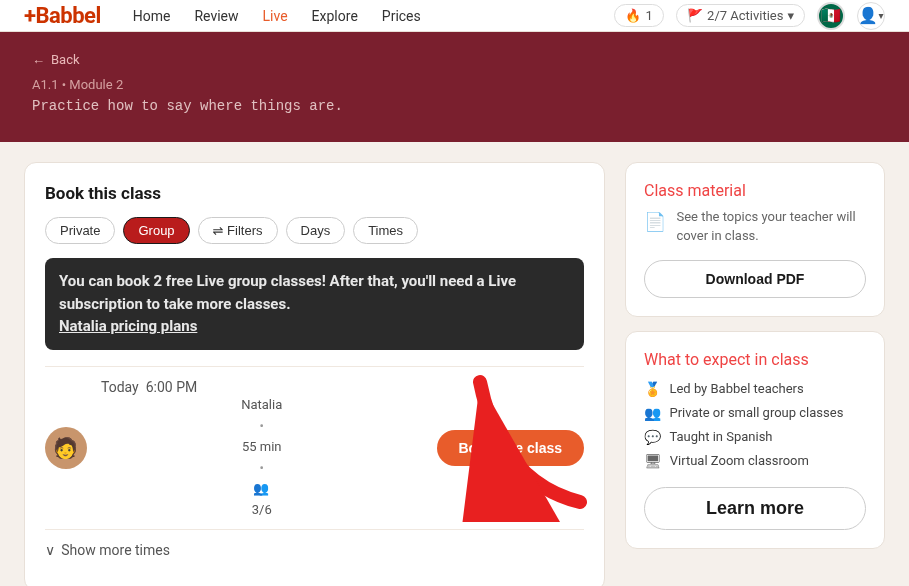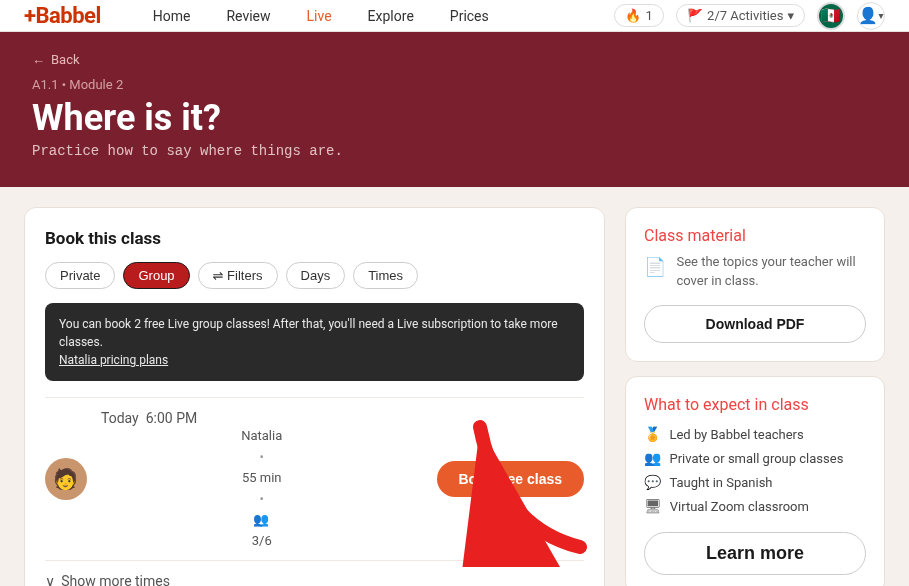--- a/index.html
+++ b/index.html
@@ -16,21 +16,21 @@
       position: relative;
       z-index: 10;
     }
     .navbar-logo {
       font-size: 22px;
       font-weight: 700;
       color: #cc3300;
       margin-right: 32px;
       letter-spacing: -0.5px;
     }
-    .nav-links { display: flex; gap: 36px; align-items: flex-end; flex: 1; margin-left: 20px; }
+    .nav-links { display: flex; gap: 24px; align-items: flex-end; flex: 1; }
     .nav-link { font-size: 14px; color: #333; text-decoration: none; cursor: pointer; }
     .nav-link.active { color: #e85c2b; }
     .nav-right { display: flex; align-items: center; gap: 12px; margin-left: auto; }
     .nav-badge {
       display: flex; align-items: center; gap: 4px;
       font-size: 13px; color: #555;
       border: 1px solid #ddd; border-radius: 20px;
       padding: 3px 10px; cursor: pointer;
     }
     .nav-activities {
@@ -92,23 +92,24 @@
     }
     .filter-btn.active {
       background: #b91c1c; color: #fff; border-color: #1a1a1a;
     }
 
     .info-banner {
       background: #2a2a2a;
       border-radius: 8px;
       padding: 12px 14px;
       margin-bottom: 16px;
-      font-size: 12px;
+      font-size: 15px;
       color: #e8e8e8;
       line-height: 1.5;
+      font-weight: bold;
     }
     .info-banner a { color: #e8e8e8; text-decoration: underline; cursor: pointer; }
 
     .class-row {
       display: flex; align-items: center; gap: 14px;
       padding: 12px 0; border-top: 1px solid #f0e8e0;
     }
     .avatar-circle {
       width: 42px; height: 42px; border-radius: 50%;
       background: #c8956c;
@@ -226,21 +227,20 @@
     </div>
   </div>
 </nav>
 
 <div class="hero">
   <div class="back-btn">
     <span>←</span>
     <span>Back</span>
   </div>
   <div class="breadcrumb">A1.1  •  Module 2</div>
-  <h1 class="hero-title">Where is it?</h1>
   <p class="hero-subtitle">Practice how to say where things are.</p>
 </div>
 
 <div class="main-wrapper">
   <div class="main-content">
 
     <div class="left-panel">
       <div class="panel-title">Book this class</div>
 
       <div class="filter-row">

